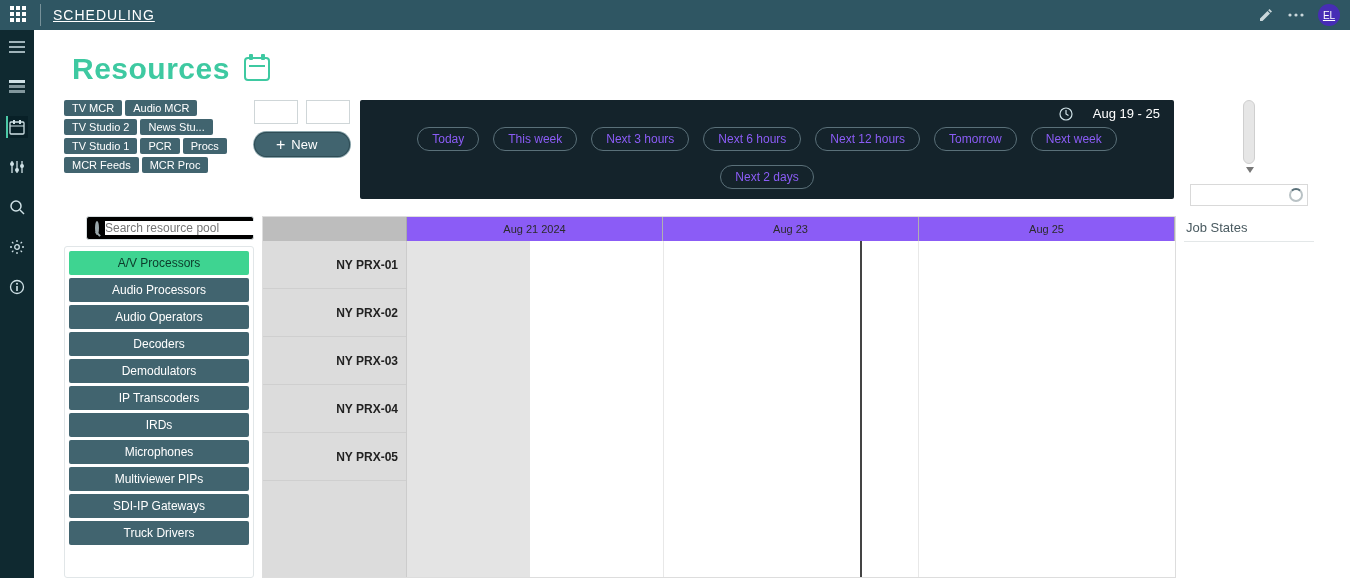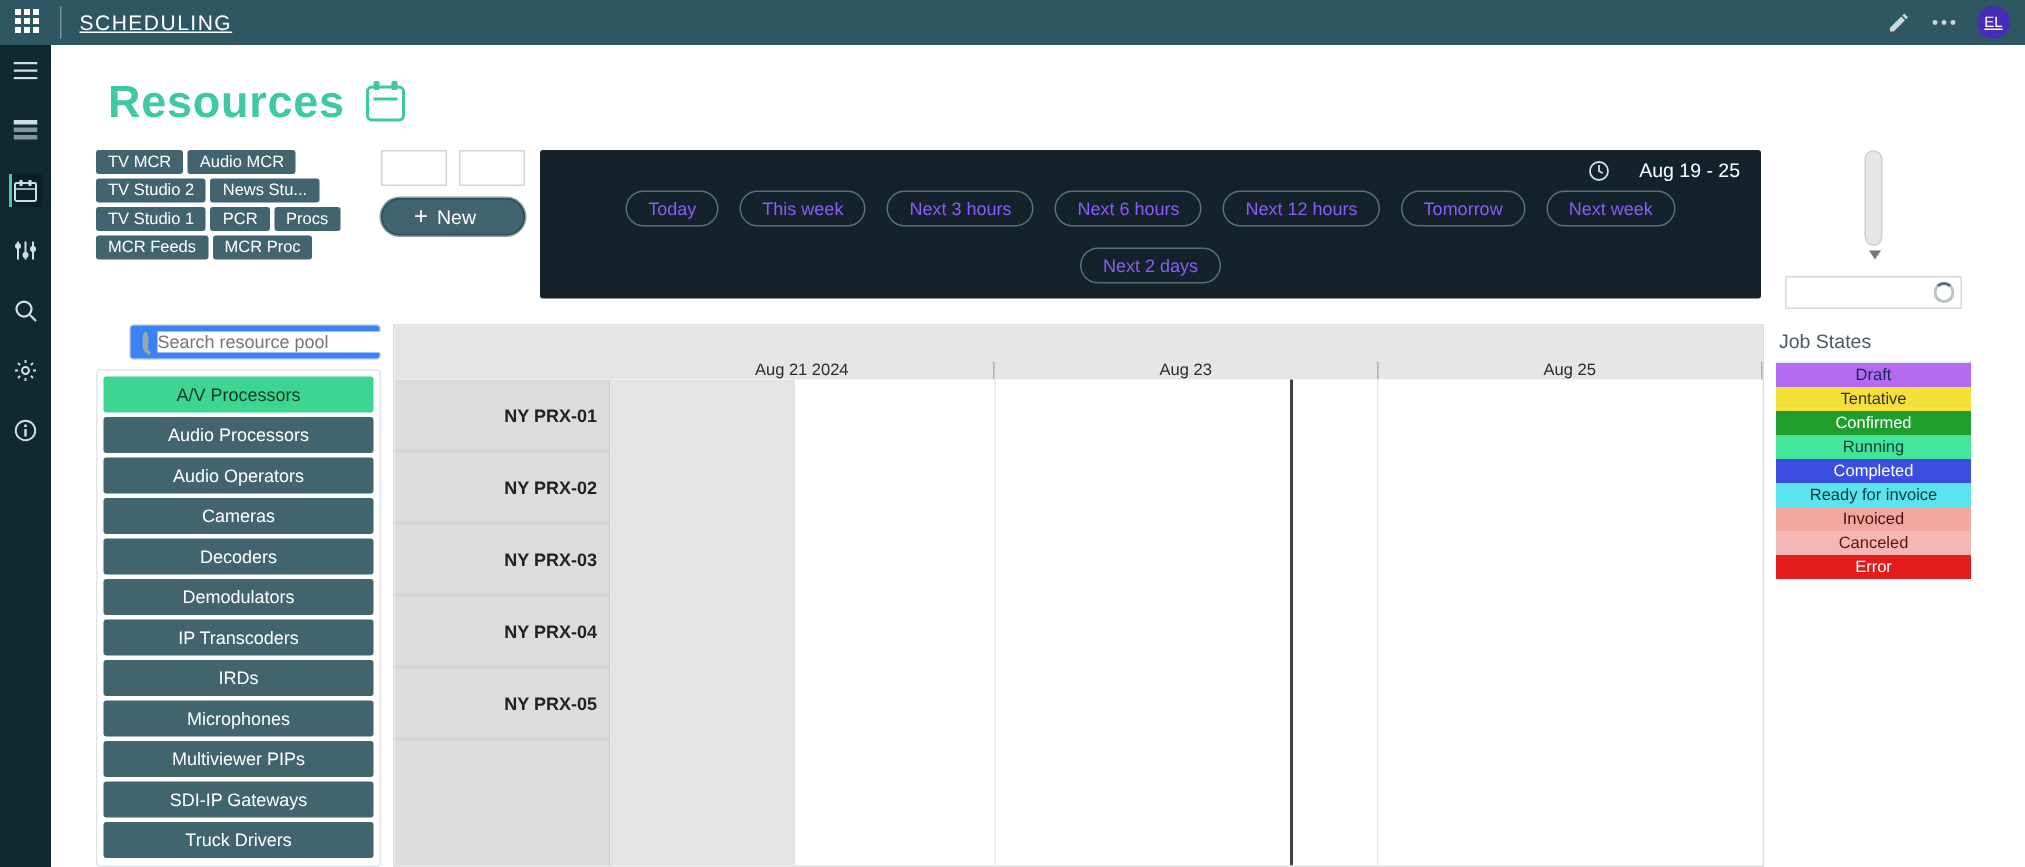--- a/index.html
+++ b/index.html
@@ -52,32 +52,32 @@
   .scroll-stub::after{content:""; position:absolute; bottom:-10px; left:2px; border-left:4px solid transparent; border-right:4px solid transparent; border-top:6px solid #777;}
   .loader-box { width:118px; height:22px; border:1px solid #d9d9d9; display:flex; align-items:center; justify-content:flex-end; padding-right:4px; margin-top:12px;}
   .spinner { width:14px; height:14px; border:2px solid #b9c2c5; border-top-color:#5a7079; border-radius:50%; }
   .new-btn { background:#41646f; color:#fff; border:none; border-radius:18px; display:flex; align-items:center; gap:6px; padding:5px 22px; font-size:13px; cursor:pointer; box-shadow: inset 0 0 0 1px #2f4c55, 0 0 0 1px #88a3aa; margin-left: 0;}
   .plus { font-size:16px; line-height:0; }
 
   
   .content-row { display:flex; gap:8px; margin-top:10px; padding-right: 36px; min-height:0; flex:1; }
 
   .left-panel { width:190px; display:flex; flex-direction:column; gap:6px; }
-  .search-wrap { border:1px solid #d7dee0; border-radius:3px; display:flex; align-items:center; gap:6px; padding:4px 8px; background:#3b82f6;margin-left:22px; }
+  .search-wrap { border:1px solid #d7dee0; border-radius:3px; display:flex; align-items:center; gap:6px; padding:4px 8px; background:#000000;margin-left:22px; }
   .search-wrap input { border:none; outline:none; font-size:12px; flex:1; color:#333; }
   .mag { width:14px; height:14px; border:2px solid #9aa7ab; border-radius:50%; position:relative; }
   .mag::after{content:""; position:absolute; width:6px; height:2px; background:#9aa7ab; transform:rotate(45deg); bottom:-2px; right:-4px;}
 
   .cat-box { border:1px solid #e1e6e8; border-radius:3px; padding:4px; display:flex; flex-direction:column; gap:3px; overflow:auto; flex:1; }
   .cat { background:#41646f; color:#fff; font-size:12px; text-align:center; padding:5px 2px; border-radius:2px; cursor:pointer; position:relative; }
   .cat.active { background:#3ed491; color:#0c3a2a; font-weight:500; }
 
   
   .grid-wrap { flex:1; border:1px solid #ddd; display:flex; flex-direction:column; min-width:0; background:#fff; }
-  .grid-head { height:36px; background:#e5e5e5; display:flex; font-size:11px; color:#2b2b2b; position:relative;align-items:flex-end; }
+  .grid-head { height:24px; background:#8b5cf6; display:flex; font-size:11px; color:#2b2b2b; position:relative; }
   .gh-left { width:144px; background:#bdbdbd; border-right:1px solid #aaa; }
   .gh-right { flex:1; display:flex; position:relative; }
   .gh-cell { flex:1; display:flex; align-items:center; justify-content:center; border-right:1px solid #b0b0b0; }
   .grid-body { flex:1; display:flex; position:relative; overflow:hidden; }
   .gb-left { width:144px; background:#dcdcdc; border-right:1px solid #ccc; display:flex; flex-direction:column; }
   .res-row { height:48px; border-bottom:1px solid #cfcfcf; display:flex; align-items:center; justify-content:flex-end; padding-right:8px; font-size:12px; font-weight:600; color:#222; }
   .gb-right { flex:1; position:relative; background:#fff; }
   .vline { position:absolute; top:0; bottom:0; border-left:1px solid #e8e8e8; }
   .nowline { position:absolute; top:-24px; bottom:0; border-left:2px solid #444; }
   .shade { position:absolute; left:0; top:0; bottom:0; background:#e4e4e4; }
@@ -233,21 +233,20 @@
 
       <div class="left-panel">
         <div class="search-wrap">
           <div class="mag"></div>
           <input placeholder="Search resource pool" style="">
         </div>
         <div class="cat-box" id="cats">
             <div class="cat active">A/V Processors</div>
             <div class="cat">Audio Processors</div>
             <div class="cat">Audio Operators</div>
-            <div class="cat">Cameras</div>
             <div class="cat">Decoders</div>
             <div class="cat">Demodulators</div>
             <div class="cat">IP Transcoders</div>
             <div class="cat">IRDs</div>
             <div class="cat">Microphones</div>
             <div class="cat">Multiviewer PIPs</div>
             <div class="cat">SDI-IP Gateways</div>
             <div class="cat">Truck Drivers</div>
           </div>
       </div>
@@ -273,27 +272,16 @@
             <div class="shade" style="width:16%;"></div>
             <div class="nowline" style="left:59%;"></div>
           <div class="vline" style="left: 33.3%;"></div>
               <div class="vline" style="left: 66.6%;"></div>
             </div>
         </div>
       </div>
 
       <div class="legend-panel">
         <div class="legend-title">Job States</div>
-        <div id="legend-items">
-            <div class="legend-item" style="background: rgb(181, 106, 240); color: rgb(10, 47, 74);">Draft</div>
-            <div class="legend-item" style="background: rgb(246, 225, 58); color: rgb(58, 48, 0);">Tentative</div>
-            <div class="legend-item" style="background: rgb(31, 158, 46); color: rgb(255, 255, 255);">Confirmed</div>
-            <div class="legend-item" style="background: rgb(67, 229, 156); color: rgb(5, 68, 44);">Running</div>
-            <div class="legend-item" style="background: rgb(58, 79, 224); color: rgb(255, 255, 255);">Completed</div>
-            <div class="legend-item" style="background: rgb(91, 228, 238); color: rgb(0, 58, 64);">Ready for invoice</div>
-            <div class="legend-item" style="background: rgb(240, 168, 160); color: rgb(74, 15, 10);">Invoiced</div>
-            <div class="legend-item" style="background: rgb(244, 183, 180); color: rgb(90, 20, 16);">Canceled</div>
-            <div class="legend-item" style="background: rgb(227, 27, 27); color: rgb(255, 255, 255);">Error</div>
-          </div>
       </div>
     </div>
   </div>
 </div>
 
 </body></html>

